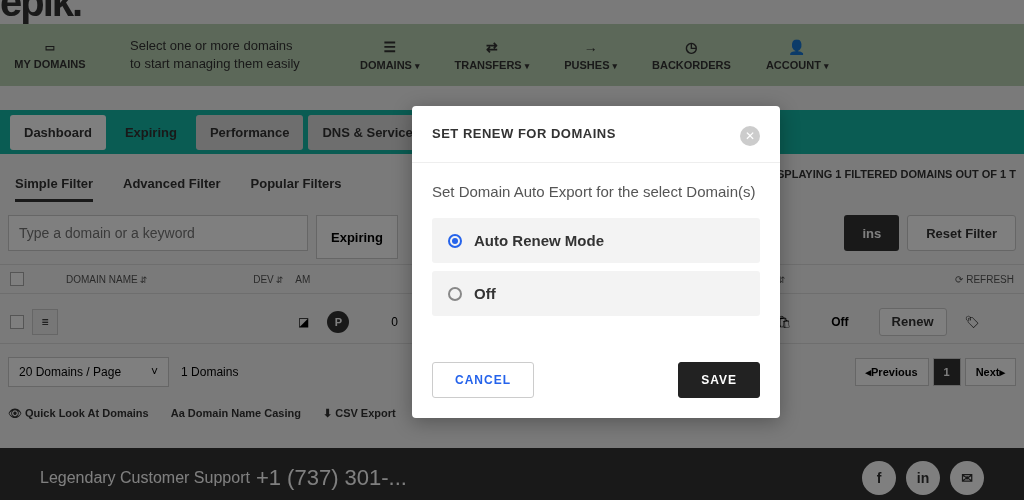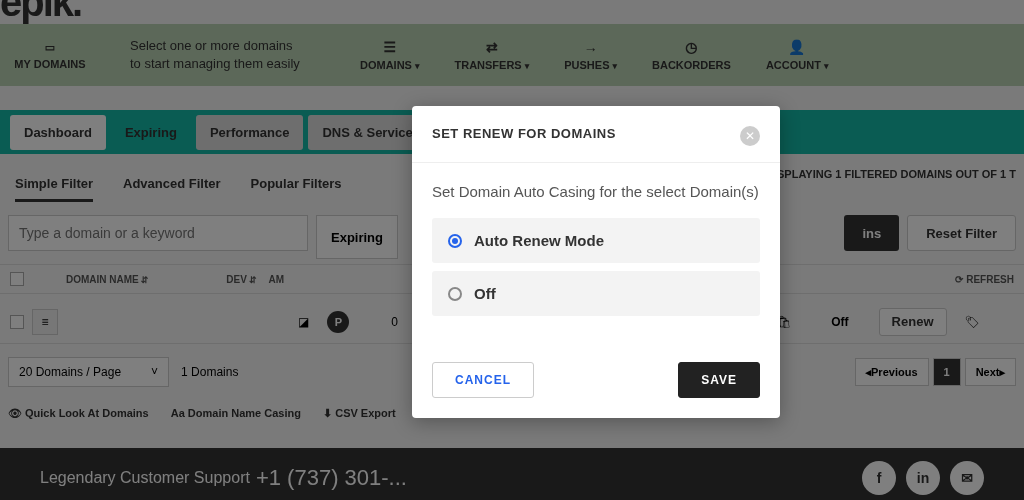--- a/index.html
+++ b/index.html
@@ -17,21 +17,21 @@
 .tab.active{background:#fff}
 .filterrow{position:absolute;top:168px;left:0;right:0;height:38px;display:flex;align-items:flex-start;padding:0 15px;gap:30px}
 .ftab{font-size:13px;font-weight:700;color:#333;padding:8px 0}
 .ftab.active{border-bottom:3px solid #333}
 .displaying{position:absolute;right:8px;font-size:11px;font-weight:700;color:#333}
 .searchrow{position:absolute;top:215px;left:0;right:0;height:44px;display:flex;padding:0 8px;gap:8px}
 .searchbox{flex:0 0 300px;height:36px;border:1px solid #ccc;padding:0 10px;font-size:14px;color:#999}
 .expiring{height:44px;border:1px solid #ccc;padding:0 14px;font-size:13px;font-weight:700;display:flex;align-items:center;background:#fff}
 .btn-dark{background:#333;color:#fff;border:none;height:36px;padding:0 18px;font-size:13px;font-weight:700;border-radius:3px}
 .btn-light{background:#fff;color:#333;border:1px solid #ccc;height:36px;padding:0 18px;font-size:13px;font-weight:700;border-radius:3px}
-.thead{position:absolute;top:264px;left:0;right:0;height:30px;border-top:1px solid #ddd;border-bottom:1px solid #ddd;display:flex;align-items:center;font-size:10px;font-weight:700;color:#555;padding:0 10px}
+.thead{position:absolute;top:264px;left:0;right:0;height:30px;border-top:1px solid #ddd;border-bottom:1px solid #ddd;display:flex;align-items:center;font-size:10px;font-weight:400;color:#555;padding:0 10px}
 .trow{position:absolute;top:300px;left:0;right:0;height:44px;border-bottom:1px solid #ddd;display:flex;align-items:center;padding:0 10px;font-size:12px}
 .chk{width:14px;height:14px;border:1px solid #aaa;background:#fff}
 .hamb{width:26px;height:26px;border:1px solid #ccc;background:#eee;display:flex;align-items:center;justify-content:center;margin-left:8px}
 .circ{width:22px;height:22px;border-radius:50%;background:#333;color:#fff;display:flex;align-items:center;justify-content:center;font-size:11px;font-weight:700}
 .pagerow{position:absolute;top:352px;left:0;right:0;height:40px;display:flex;align-items:center;padding:0 8px;gap:12px;font-size:12px}
 .select{height:30px;border:1px solid #ccc;padding:0 10px;background:#fff;display:flex;align-items:center;gap:30px;font-size:12px}
 .pager{margin-left:auto;display:flex;gap:4px}
 .pgbtn{height:28px;padding:0 10px;border:1px solid #ccc;background:#fff;font-size:11px;font-weight:700;display:flex;align-items:center}
 .pgbtn.cur{background:#333;color:#fff}
 .toolrow{position:absolute;top:398px;left:0;right:0;height:30px;display:flex;align-items:center;padding:0 8px;gap:22px;font-size:11px;font-weight:700;color:#333}
@@ -115,21 +115,21 @@
   <input class="searchbox" placeholder="Type a domain or a keyword" style="">
   <div class="expiring">Expiring</div>
   <div style="flex:1"></div>
   <button class="btn-dark">ins</button>
   <button class="btn-light">Reset Filter</button>
 </div>
 
 <div class="thead">
   <div class="chk"></div>
   <span class="sp sort" style="margin-left:42px">DOMAIN NAME</span>
-  <span class="sp sort" style="margin-left:78px">DEV</span>
+  <span class="sp sort" style="margin-left:106px">DEV</span>
   <span class="sp" style="margin-left:12px">AM</span>
   <span class="sp sort" style="margin-left:400px">V</span>
   <span class="sp sort" style="margin-left:12px">RENEW</span>
   <span class="sp refresh">⟳ <span>REFRESH</span></span>
 </div>
 
 <div class="trow">
   <div class="chk"></div>
   <div class="hamb">≡</div>
   <span style="margin-left:240px">◪</span>
@@ -172,21 +172,21 @@
 </div>
 
 <div class="overlay"></div>
 
 <div class="modal">
   <div class="mhead">
     <div class="mtitle">SET RENEW FOR DOMAINS</div>
     <div class="close">✕</div>
   </div>
   <div class="mbody">
-    <div class="mdesc">Set Domain Auto Casing for the select Domain(s)</div>
+    <div class="mdesc">Set Domain Auto Export for the select Domain(s)</div>
     <div class="opt">
       <div class="radio sel"></div>
       <div class="optlbl">Auto Renew Mode</div>
     </div>
     <div class="opt">
       <div class="radio"></div>
       <div class="optlbl">Off</div>
     </div>
   </div>
   <div class="mfoot">

